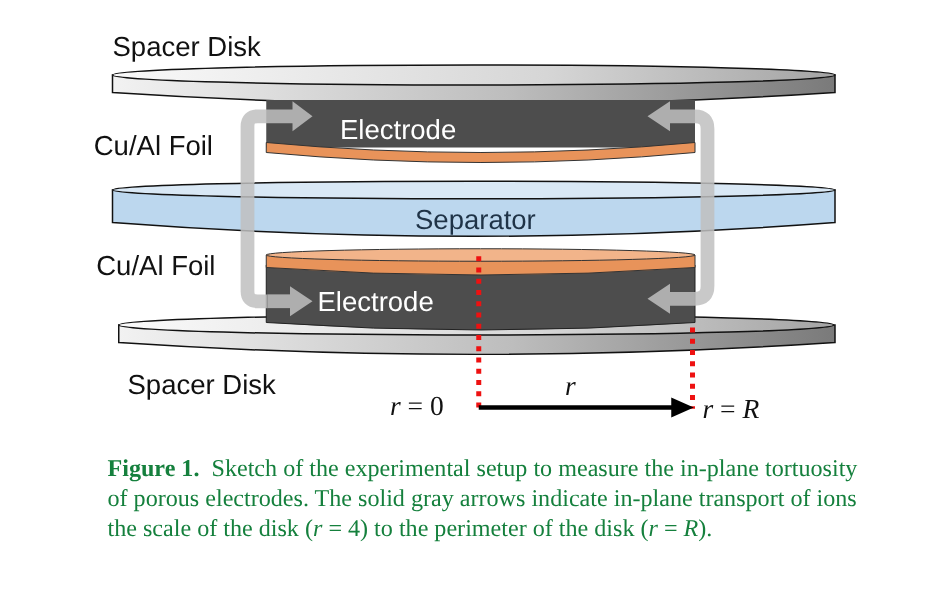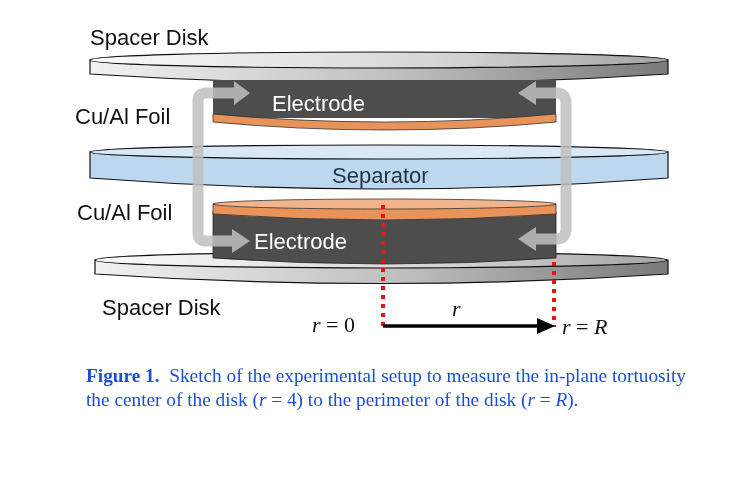--- a/index.html
+++ b/index.html
@@ -4,21 +4,21 @@
   <style>
     html, body { margin: 0; padding: 0; background: #ffffff; }
     body { width: 744px; height: 477px; position: relative; overflow: hidden; }
     #figure { position: absolute; left: 0; top: 0; width: 744px; height: 350px; }
     .lbl { font-family: "Liberation Sans", sans-serif; fill: #111; }
     .math { font-family: "Liberation Serif", serif; font-style: italic; fill: #111; }
     .mathup { font-family: "Liberation Serif", serif; font-style: normal; fill: #111; }
     #caption {
       position: absolute; left: 86px; top: 364px; width: 600px;
       font-family: "Liberation Serif", serif; font-size: 19.3px; line-height: 24px;
-      color: #1d4ed8; text-align: justify;
+      color: #15803d; text-align: justify;
     }
     #caption .cap-line { display: block; white-space: nowrap; }
     #caption b { font-weight: bold; }
   </style>
 </head>
 <body>
 
 <svg id="figure" viewBox="0 0 744 350" xmlns="http://www.w3.org/2000/svg">
   <defs>
     <linearGradient id="gSpacer" x1="0" x2="1" y1="0" y2="0">
@@ -95,14 +95,15 @@
     <tspan class="math">r</tspan><tspan class="mathup"> = 0</tspan>
   </text>
   <text class="math" x="452" y="316" font-size="22">r</text>
   <text x="562" y="334" font-size="22">
     <tspan class="math">r</tspan><tspan class="mathup"> = </tspan><tspan class="math">R</tspan>
   </text>
 </svg>
 
 <div id="caption">
   <span class="cap-line"><b>Figure 1.</b>&nbsp; <span>Sketch of the experimental setup to measure the in-plane tortuosity</span></span>
-  <span class="cap-line"><span>the center of the disk (</span><i>r</i><span> = 4) to the perimeter of the disk (</span><i>r</i><span> = </span><i>R</i><span>).</span></span>
+  <span class="cap-line">of porous electrodes. The solid gray arrows indicate in-plane transport of ions</span>
+  <span class="cap-line"><span>the scale of the disk (</span><i>r</i><span> = 4) to the perimeter of the disk (</span><i>r</i><span> = </span><i>R</i><span>).</span></span>
 </div>
 
 </body></html>

